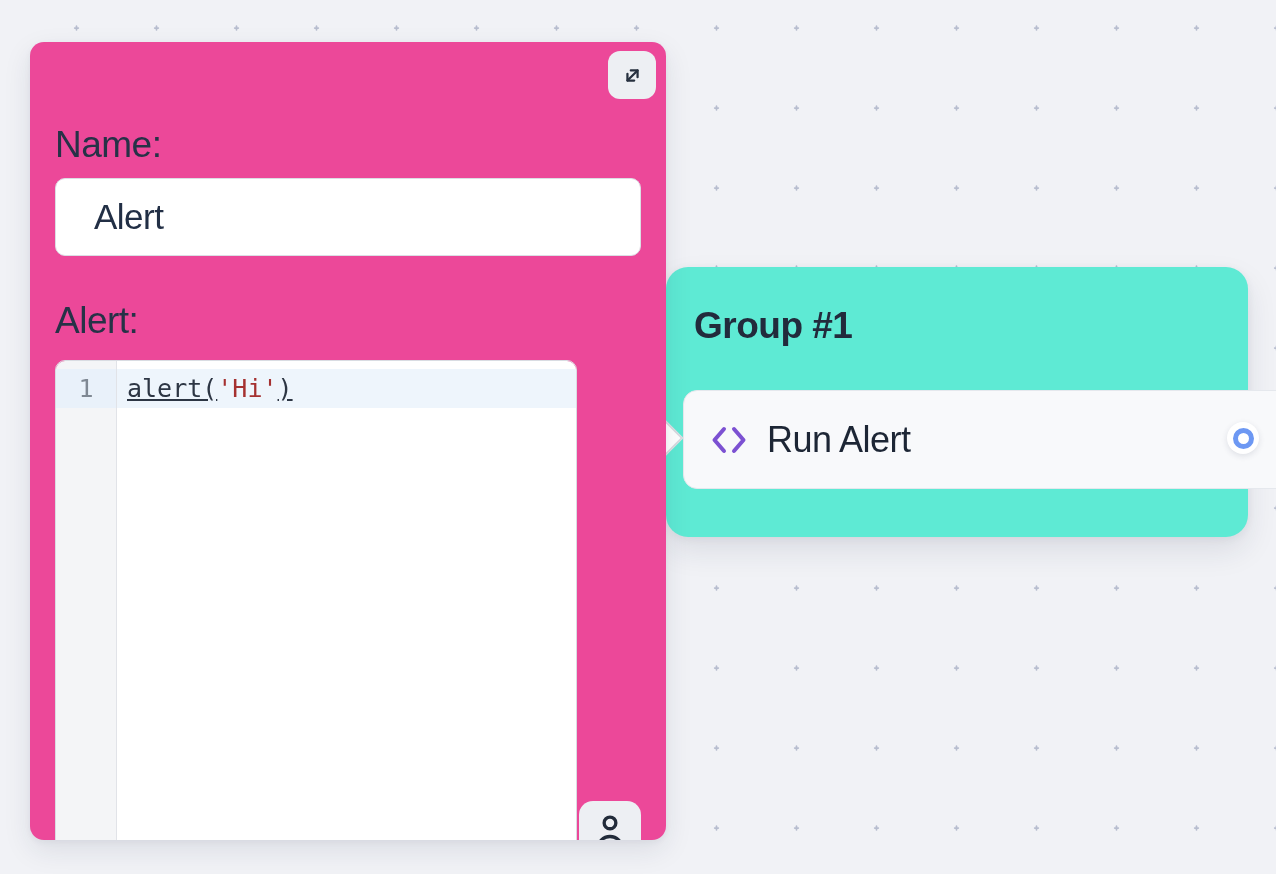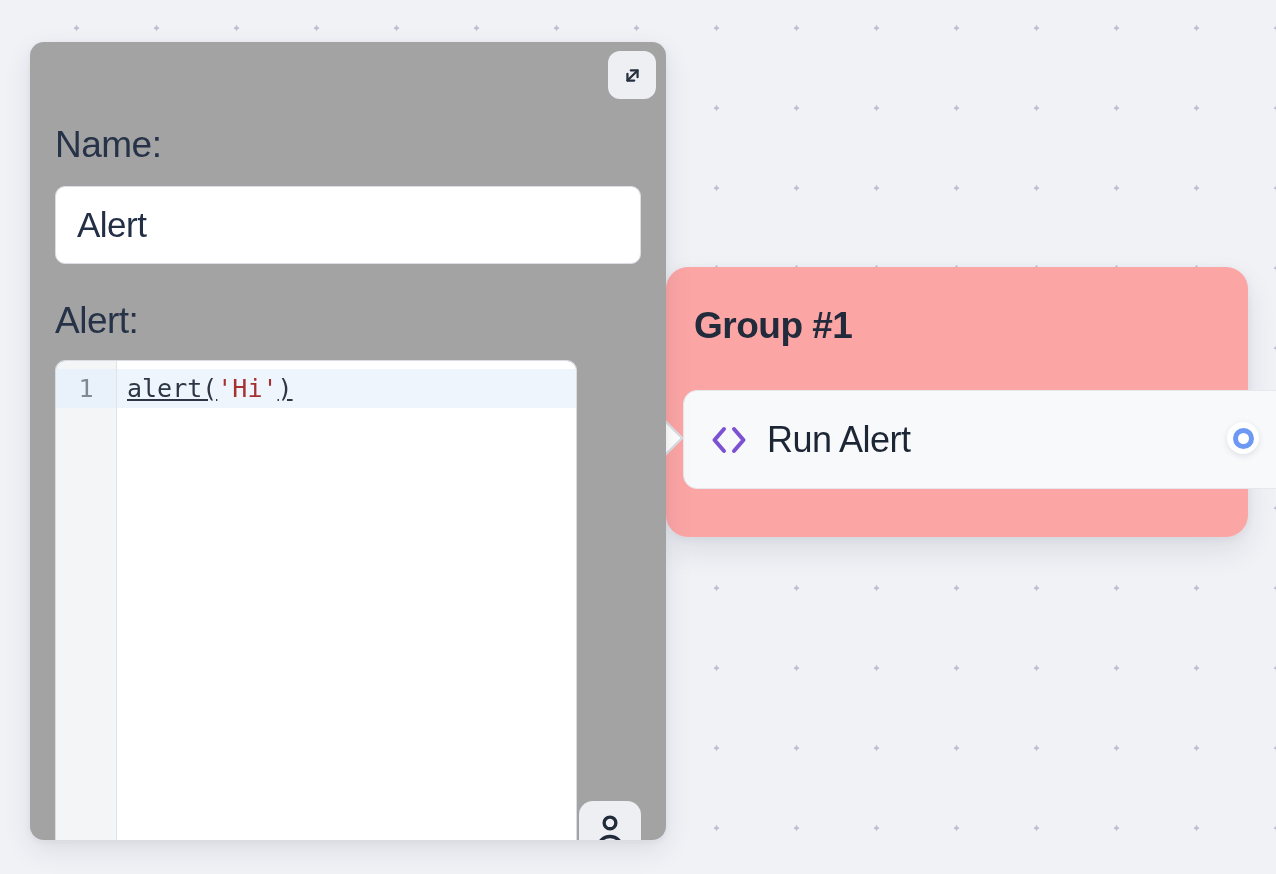--- a/index.html
+++ b/index.html
@@ -12,21 +12,21 @@
     background: #f1f2f6;
     overflow: hidden;
   }
   .dots { position: absolute; inset: 0; z-index: 0; }
 
   
   .group-card {
     position: absolute;
     left: 666px; top: 267px;
     width: 582px; height: 270px;
-    background: #fca5a5;
+    background: #5eead4;
     border-radius: 22px;
     box-shadow: 0 14px 30px rgba(30, 40, 70, 0.10), 0 2px 8px rgba(30, 40, 70, 0.06);
     z-index: 1;
   }
   .group-title {
     position: absolute;
     left: 28px; top: 38px;
     font-size: 37px;
     font-weight: 700;
     letter-spacing: -0.5px;
@@ -80,21 +80,21 @@
     border: 5.5px solid #6d98f3;
     border-radius: 50%;
     background: #ffffff;
   }
 
   
   .editor-panel {
     position: absolute;
     left: 30px; top: 42px;
     width: 636px; height: 798px;
-    background: #a3a3a3;
+    background: #ec4899;
     border-radius: 14px;
     box-shadow: 0 10px 28px rgba(30, 40, 70, 0.10), 0 2px 6px rgba(30, 40, 70, 0.05);
     z-index: 4;
     overflow: hidden;
   }
   .icon-btn {
     position: absolute;
     background: #edeff3;
     border: none;
     border-radius: 12px;
@@ -109,25 +109,25 @@
     left: 25px;
     font-size: 37px;
     letter-spacing: -0.5px;
     color: #263247;
   }
   .name-label { top: 82px; }
   .code-label { top: 258px; }
 
   .name-input {
     position: absolute;
-    left: 25px; top: 144px;
+    left: 25px; top: 136px;
     width: 586px; height: 78px;
     border: 1.5px solid #dbdee4;
     border-radius: 10px;
-    padding-left: 21px;
+    padding-left: 38px;
     font-family: "Liberation Sans", sans-serif;
     font-size: 35px;
     letter-spacing: -0.5px;
     color: #222f45;
     background: #ffffff;
     outline: none;
   }
 
   
   .code-editor {

